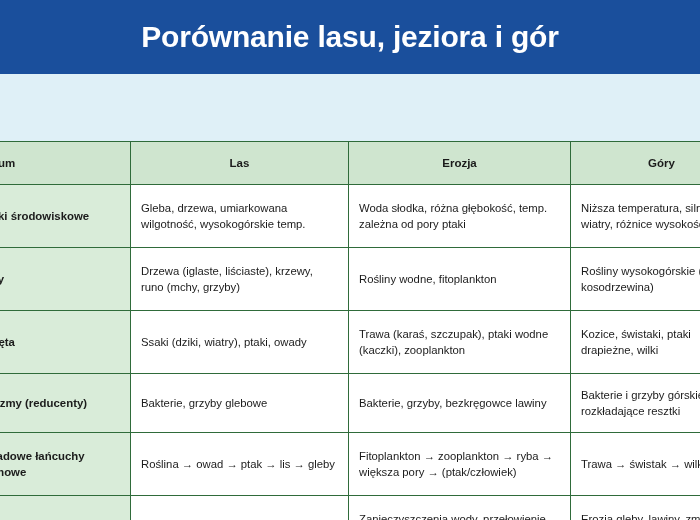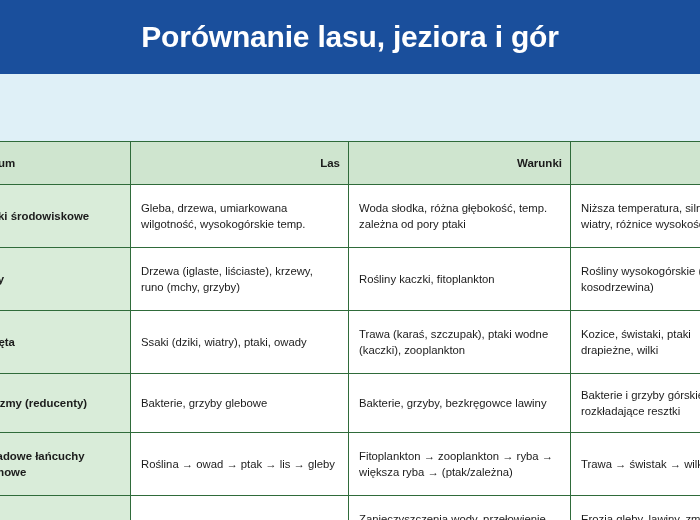--- a/index.html
+++ b/index.html
@@ -71,21 +71,21 @@
     border: 1px solid #2f6b3a;
     vertical-align: middle;
     padding: 9px 10px;
     font-size: 11.3px;
     line-height: 1.42;
     color: #1b1b1b;
   }
   table.cmp thead th {
     background: #cfe5cf;
     font-weight: bold;
-    text-align: right;
+    text-align: center;
     height: 30px;
     padding: 6px 8px;
     font-size: 11.5px;
   }
   table.cmp thead th.first {
     text-align: left;
   }
   table.cmp td.rowhead {
     background: #d9ecd9;
     font-weight: bold;
@@ -116,53 +116,53 @@
       <colgroup>
         <col class="c0">
           <col class="c1">
           <col class="c2">
           <col class="c3">
       </colgroup>
       <thead>
         <tr>
           <th class="first">Kryterium</th>
           <th>Las</th>
-          <th>Warunki</th>
+          <th>Erozja</th>
           <th>Góry</th>
         </tr>
       </thead>
       <tbody>
         <tr class="r0">
           <td class="rowhead">Warunki środowiskowe</td>
           <td class="cell">Gleba, drzewa, umiarkowana wilgotność, wysokogórskie temp.</td>
           <td class="cell">Woda słodka, różna głębokość, temp. zależna od pory ptaki</td>
           <td class="cell">Niższa temperatura, silne wiatry, różnice wysokości</td>
         </tr>
         <tr class="r1">
           <td class="rowhead">Rośliny</td>
           <td class="cell">Drzewa (iglaste, liściaste), krzewy, runo (mchy, grzyby)</td>
-          <td class="cell">Rośliny kaczki, fitoplankton</td>
+          <td class="cell">Rośliny wodne, fitoplankton</td>
           <td class="cell">Rośliny wysokogórskie (trawy, kosodrzewina)</td>
         </tr>
         <tr class="r2">
           <td class="rowhead">Zwierzęta</td>
           <td class="cell">Ssaki (dziki, wiatry), ptaki, owady</td>
           <td class="cell">Trawa (karaś, szczupak), ptaki wodne (kaczki), zooplankton</td>
           <td class="cell">Kozice, świstaki, ptaki drapieżne, wilki</td>
         </tr>
         <tr class="r3">
           <td class="rowhead">Organizmy (reducenty)</td>
           <td class="cell">Bakterie, grzyby glebowe</td>
           <td class="cell">Bakterie, grzyby, bezkręgowce lawiny</td>
           <td class="cell">Bakterie i grzyby górskie, rozkładające resztki</td>
         </tr>
         <tr class="r4">
           <td class="rowhead">Przykładowe łańcuchy pokarmowe</td>
           <td class="cell">Roślina → owad → ptak → lis → gleby</td>
-          <td class="cell">Fitoplankton → zooplankton → ryba → większa ryba → (ptak/zależna)</td>
+          <td class="cell">Fitoplankton → zooplankton → ryba → większa pory → (ptak/człowiek)</td>
           <td class="cell">Trawa → świstak → wilk (orzeł)</td>
         </tr>
         <tr class="r5">
           <td class="rowhead">Najważniejsze zagrożenia</td>
           <td class="cell">Wycinka drzew, pożary, kłusownictwo</td>
           <td class="cell">Zanieczyszczenia wody, przełowienie, eutrofizacja</td>
           <td class="cell">Erozja gleby, lawiny, zmiany klimatu</td>
         </tr>
       </tbody>
     </table>

